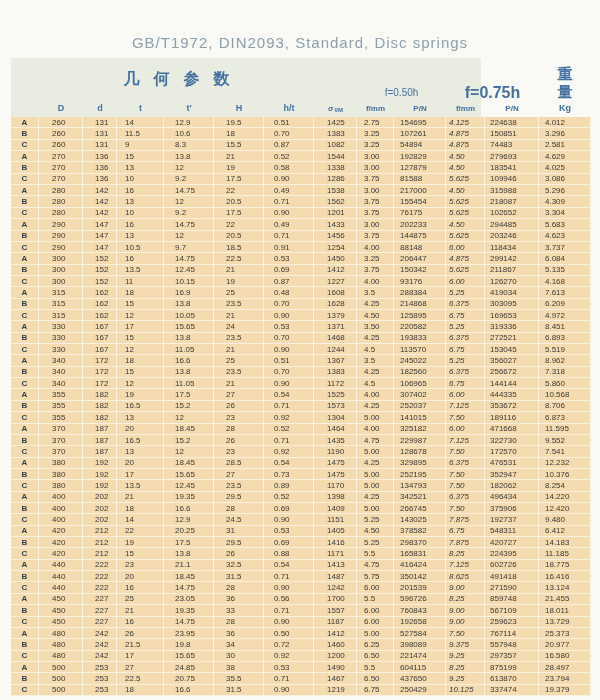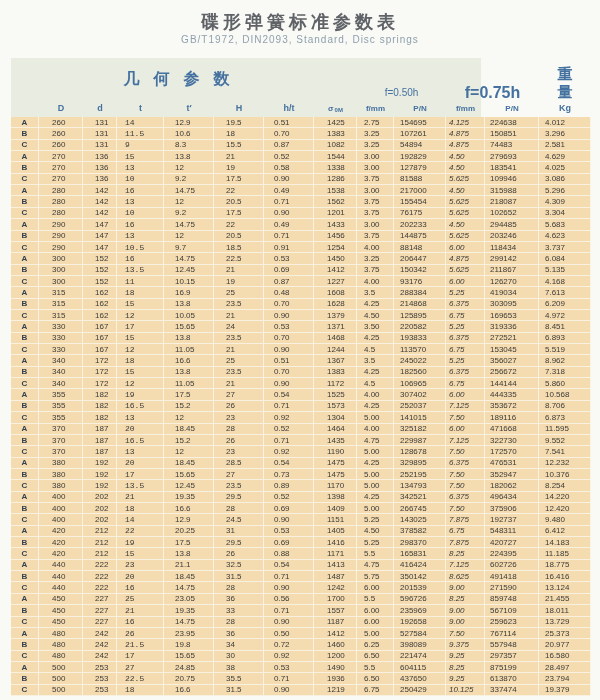--- a/index.html
+++ b/index.html
@@ -9,21 +9,21 @@
     background:#f9faf5; overflow:hidden;
     font-family:"Liberation Sans", sans-serif;
   }
   .title {
     position:absolute; top:10px; left:0; width:100%;
     text-align:center; font-size:18px; font-weight:600;
     color:#5f6266; letter-spacing:4px;
   }
   .subtitle {
     position:absolute; top:34px; left:0; width:100%;
-    text-align:center; font-size:10px; color:#8fa0ad; letter-spacing:1px;
+    text-align:center; font-size:15px; color:#8fa0ad; letter-spacing:1px;
   }
   .tbl {
     position:absolute; left:11px; top:58px; width:470px; height:638px;
     background:#14532d;
   }
   .thead {
     display:grid; height:59px; background:#e9ece1; color:#44719f;
     grid-template-columns:28px 44px 34px 47px 50px 50px 50px 43px 37px 52px 39px 54px 52px;
     grid-template-rows:26px 17px 16px;
   }
@@ -45,31 +45,30 @@
   .cell {
     background:#f4dbb0;
     border-right:1px solid #fbf2df;
     border-bottom:1px solid #f9f1e0;
     font-size:8px; color:#3c3b38;
     display:flex; align-items:center;
     white-space:nowrap; overflow:hidden;
   }
   .c0 { justify-content:center; font-weight:bold; color:#35414f; }
   .c1 { padding-left:13px; } .c2 { padding-left:12px; }
-  .c3 { padding-left:8px;font-family:Liberation Mono, monospace;  } .c4 { padding-left:11px; }
+  .c3 { padding-left:8px;  } .c4 { padding-left:11px; }
   .c5 { padding-left:12px; } .c6 { padding-left:10px; }
   .c7 { padding-left:13px; } .c8 { padding-left:7px;  }
   .c9 { padding-left:6px;  } .c10{ padding-left:3px;font-style:italic;  }
   .c11{ padding-left:5px;  } .c12{ padding-left:6px;  }
 </style>
 </head>
 <body>
 
 <div class="page">
-  <div class="title">碟形弹簧标准参数表</div>
   <div class="subtitle">GB/T1972, DIN2093, Standard, Disc springs</div>
 
   <div class="tbl">
     <div class="thead">
       <div class="g-geom">几何参数</div>
       <div class="g-w1">重</div>
       <div class="g-w2">量</div>
       <div class="g-f50">f=0.50h</div>
       <div class="g-f75">f=0.75h</div>
 
@@ -653,21 +652,21 @@
         <div class="cell c12">21.455</div>
         <div class="cell c0">B</div>
         <div class="cell c1">450</div>
         <div class="cell c2">227</div>
         <div class="cell c3">21</div>
         <div class="cell c4">19.35</div>
         <div class="cell c5">33</div>
         <div class="cell c6">0.71</div>
         <div class="cell c7">1557</div>
         <div class="cell c8">6.00</div>
-        <div class="cell c9">235969</div>
+        <div class="cell c9">760843</div>
         <div class="cell c10">9.00</div>
         <div class="cell c11">567109</div>
         <div class="cell c12">18.011</div>
         <div class="cell c0">C</div>
         <div class="cell c1">450</div>
         <div class="cell c2">227</div>
         <div class="cell c3">16</div>
         <div class="cell c4">14.75</div>
         <div class="cell c5">28</div>
         <div class="cell c6">0.90</div>
@@ -729,21 +728,21 @@
         <div class="cell c10">8.25</div>
         <div class="cell c11">875199</div>
         <div class="cell c12">28.497</div>
         <div class="cell c0">B</div>
         <div class="cell c1">500</div>
         <div class="cell c2">253</div>
         <div class="cell c3">22.5</div>
         <div class="cell c4">20.75</div>
         <div class="cell c5">35.5</div>
         <div class="cell c6">0.71</div>
-        <div class="cell c7">1936</div>
+        <div class="cell c7">1467</div>
         <div class="cell c8">6.50</div>
         <div class="cell c9">437650</div>
         <div class="cell c10">9.25</div>
         <div class="cell c11">613870</div>
         <div class="cell c12">23.794</div>
         <div class="cell c0">C</div>
         <div class="cell c1">500</div>
         <div class="cell c2">253</div>
         <div class="cell c3">18</div>
         <div class="cell c4">16.6</div>

